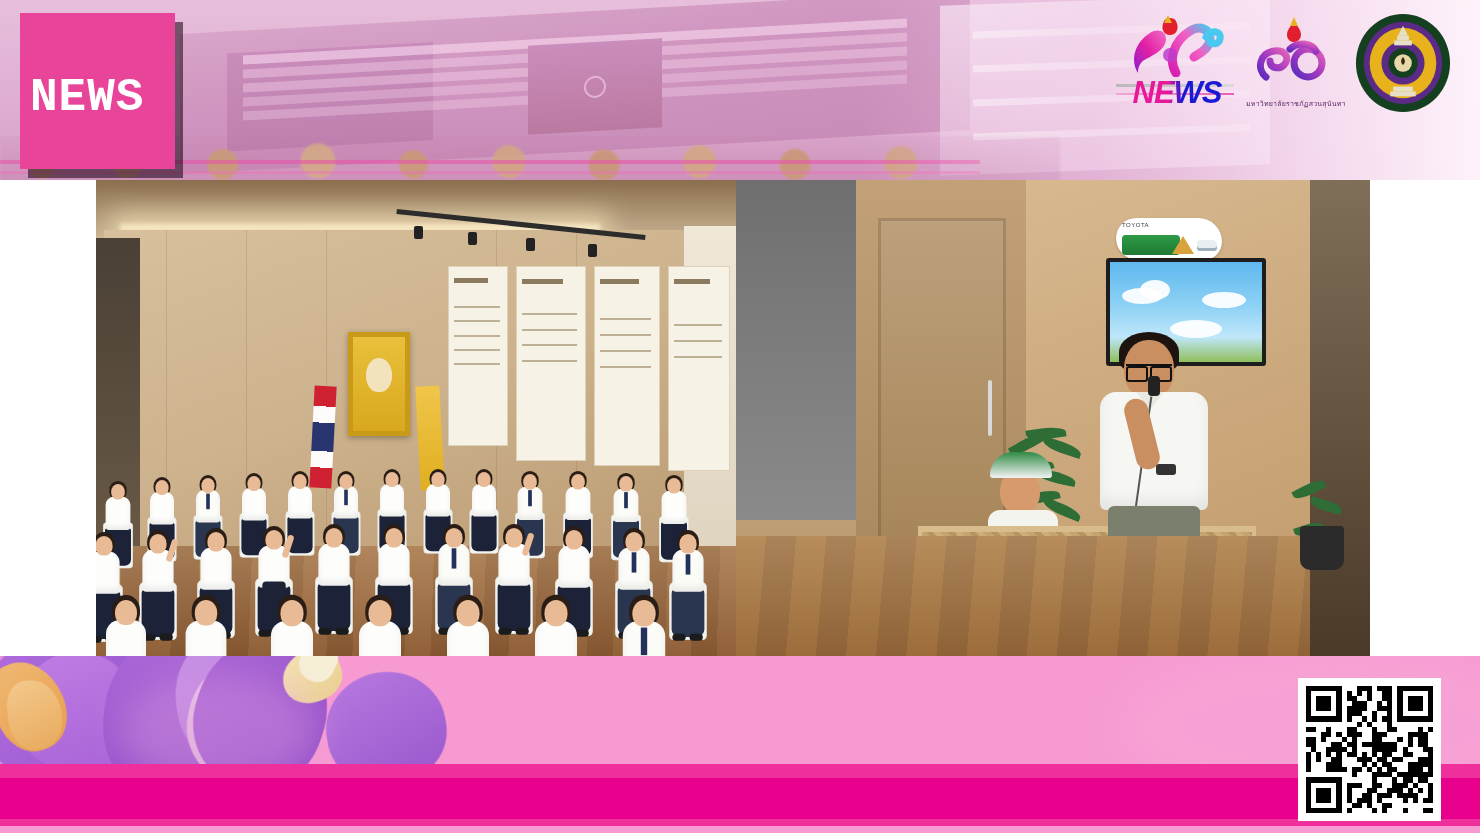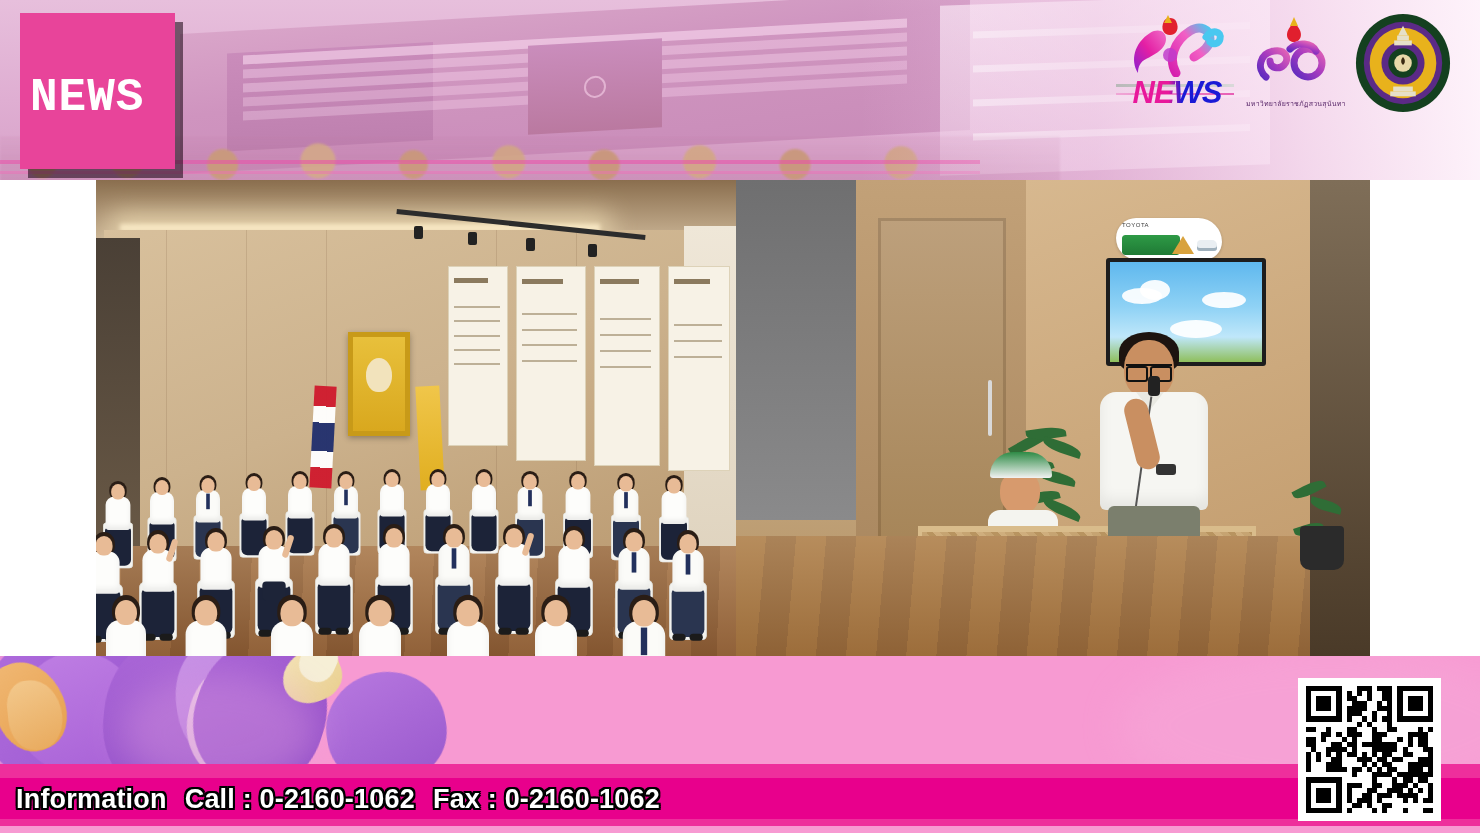--- a/index.html
+++ b/index.html
@@ -780,25 +780,20 @@
     <div class="fl-petal" style="left:326px;top:16px;width:120px;height:112px;background:linear-gradient(160deg,#b778df,#9958cd);transform:rotate(-10deg)"></div>
     <div class="fl-glow" style="left:120px;top:16px;width:200px;height:120px;background:#e9a8e4;opacity:.35"></div>
     <div class="fl-glow" style="right:-60px;top:-10px;width:420px;height:160px;background:#f6a9d8;opacity:.5"></div>
   </div>
 
   <div class="bar-mid"></div>
   <div class="bar-main"></div>
   <div class="bar-mid2"></div>
   <div class="bar-light"></div>
 
-  <div class="infoline">
-    <span>Information</span>
-    <span>Call : 0-2160-1062</span>
-    <span>Fax : 0-2160-1062</span>
-  </div>
 
   <div class="qr-wrap">
     <div class="qr" id="qr">
         <i></i>
         <i></i>
         <i></i>
         <i></i>
         <i></i>
         <i></i>
         <i></i>

